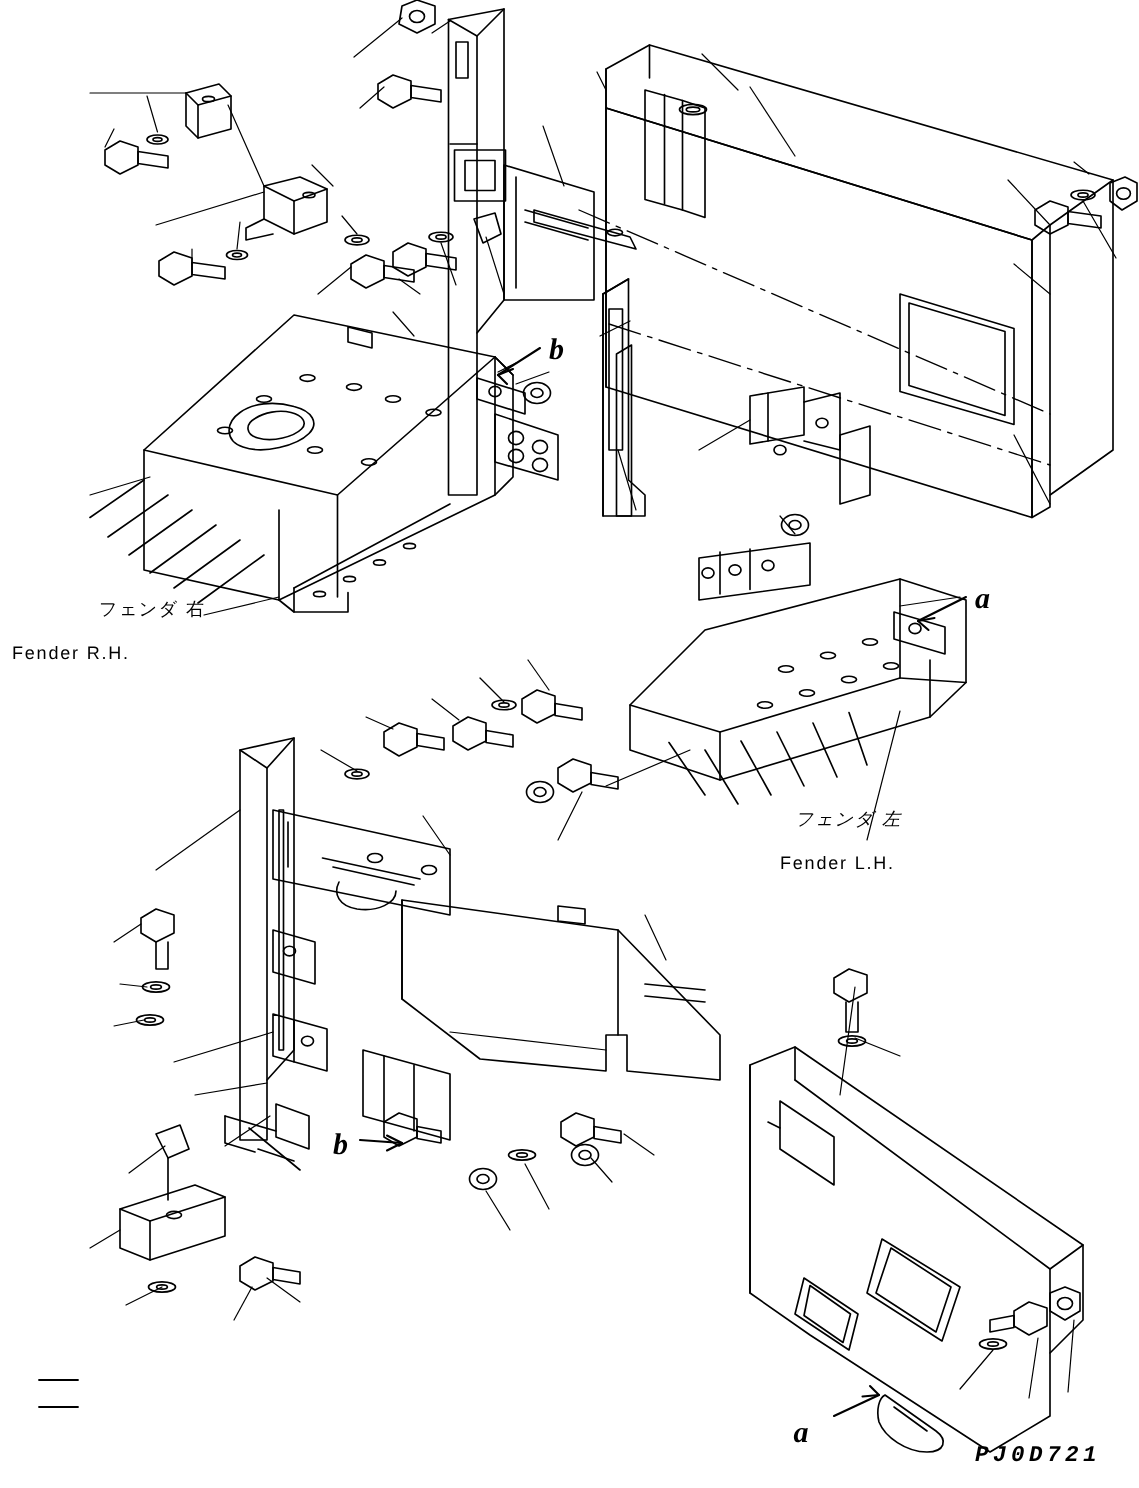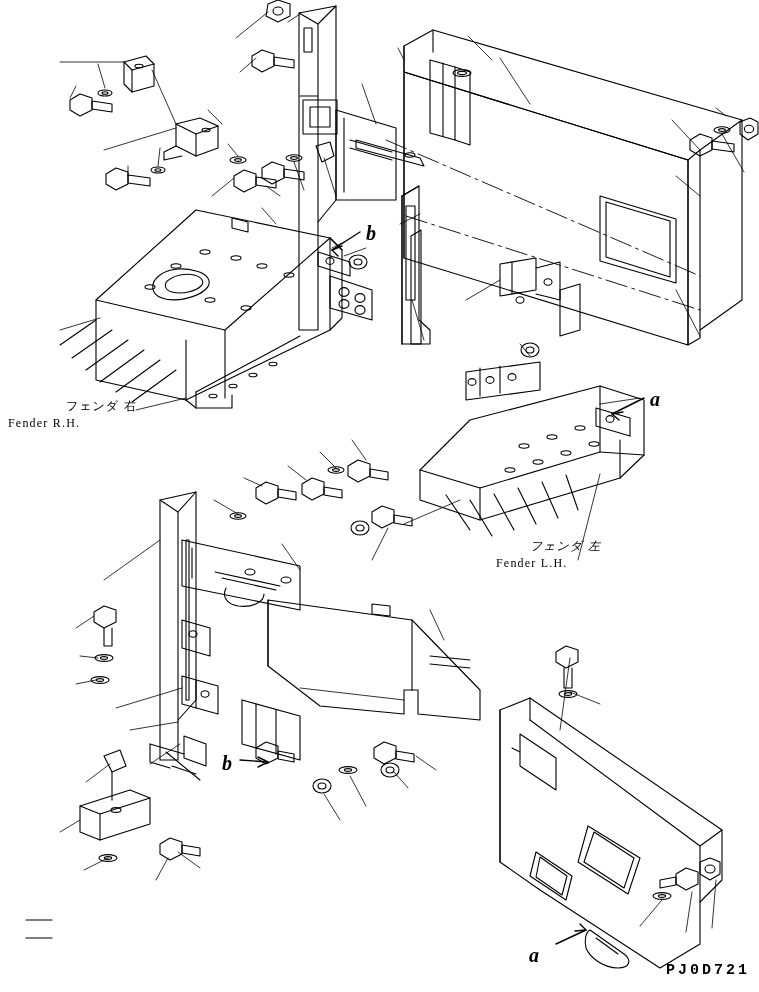--- a/index.html
+++ b/index.html
@@ -2,21 +2,21 @@
 <html><head>
 <meta charset="utf-8">
 <style>
   html,body{margin:0;padding:0;background:#ffffff;}
   body{width:759px;height:992px;position:relative;overflow:hidden;
        font-family:"Liberation Sans", sans-serif;color:#000;}
   #sheet{position:absolute;left:0;top:0;width:759px;height:992px;}
   svg.layer{position:absolute;left:0;top:0;width:759px;height:992px;}
   .lbl{position:absolute;white-space:pre;}
   .jp{font-family:"DejaVu Sans", sans-serif;font-size:12px;letter-spacing:1px;}
-  .en{font-family:Liberation Serif, serif;font-size:12px;letter-spacing:1.2px;}
+  .en{font-family:Liberation Sans, sans-serif;font-size:12px;letter-spacing:1.2px;margin-top:12px;}
   .cal{font-family:"Liberation Serif", serif;font-size:20px;font-style:italic;font-weight:bold;}
   .code{font-family:"Liberation Mono", monospace;font-size:15px;letter-spacing:3px;font-weight:bold;}
 </style>
 </head>
 <body>
 
 <div id="sheet">
 
   <svg class="layer" viewBox="0 0 759 992">
     <g fill="none" stroke="#000" stroke-width="1.1" stroke-linejoin="round" stroke-linecap="round">
@@ -490,22 +490,22 @@
         <path d="M26,938 L52,938"></path>
       </g>
 
     </g>
   </svg>
 
   <div class="lbl jp" style="left:18px;top:398px;margin-left:48px;">フェンダ 右</div>
   <div class="lbl en" style="left:8px;top:416px;">Fender R.H.</div>
 
   <div class="lbl jp" style="left:530px;top:538px;font-style:italic;">フェンダ 左</div>
-  <div class="lbl en" style="left:496px;top:556px;">Fender L.H.</div>
+  <div class="lbl en" style="left:520px;top:556px;">Fender L.H.</div>
 
   <div class="lbl cal" style="left:366px;top:222px;">b</div>
   <div class="lbl cal" style="left:650px;top:388px;">a</div>
   <div class="lbl cal" style="left:222px;top:752px;">b</div>
   <div class="lbl cal" style="left:529px;top:944px;">a</div>
 
-  <div class="lbl code" style="left:666px;top:962px;">PJ0D721</div>
+  <div class="lbl code" style="left:650px;top:962px;font-style:italic;">PJ0D721</div>
 
 </div>
 
 </body></html>

